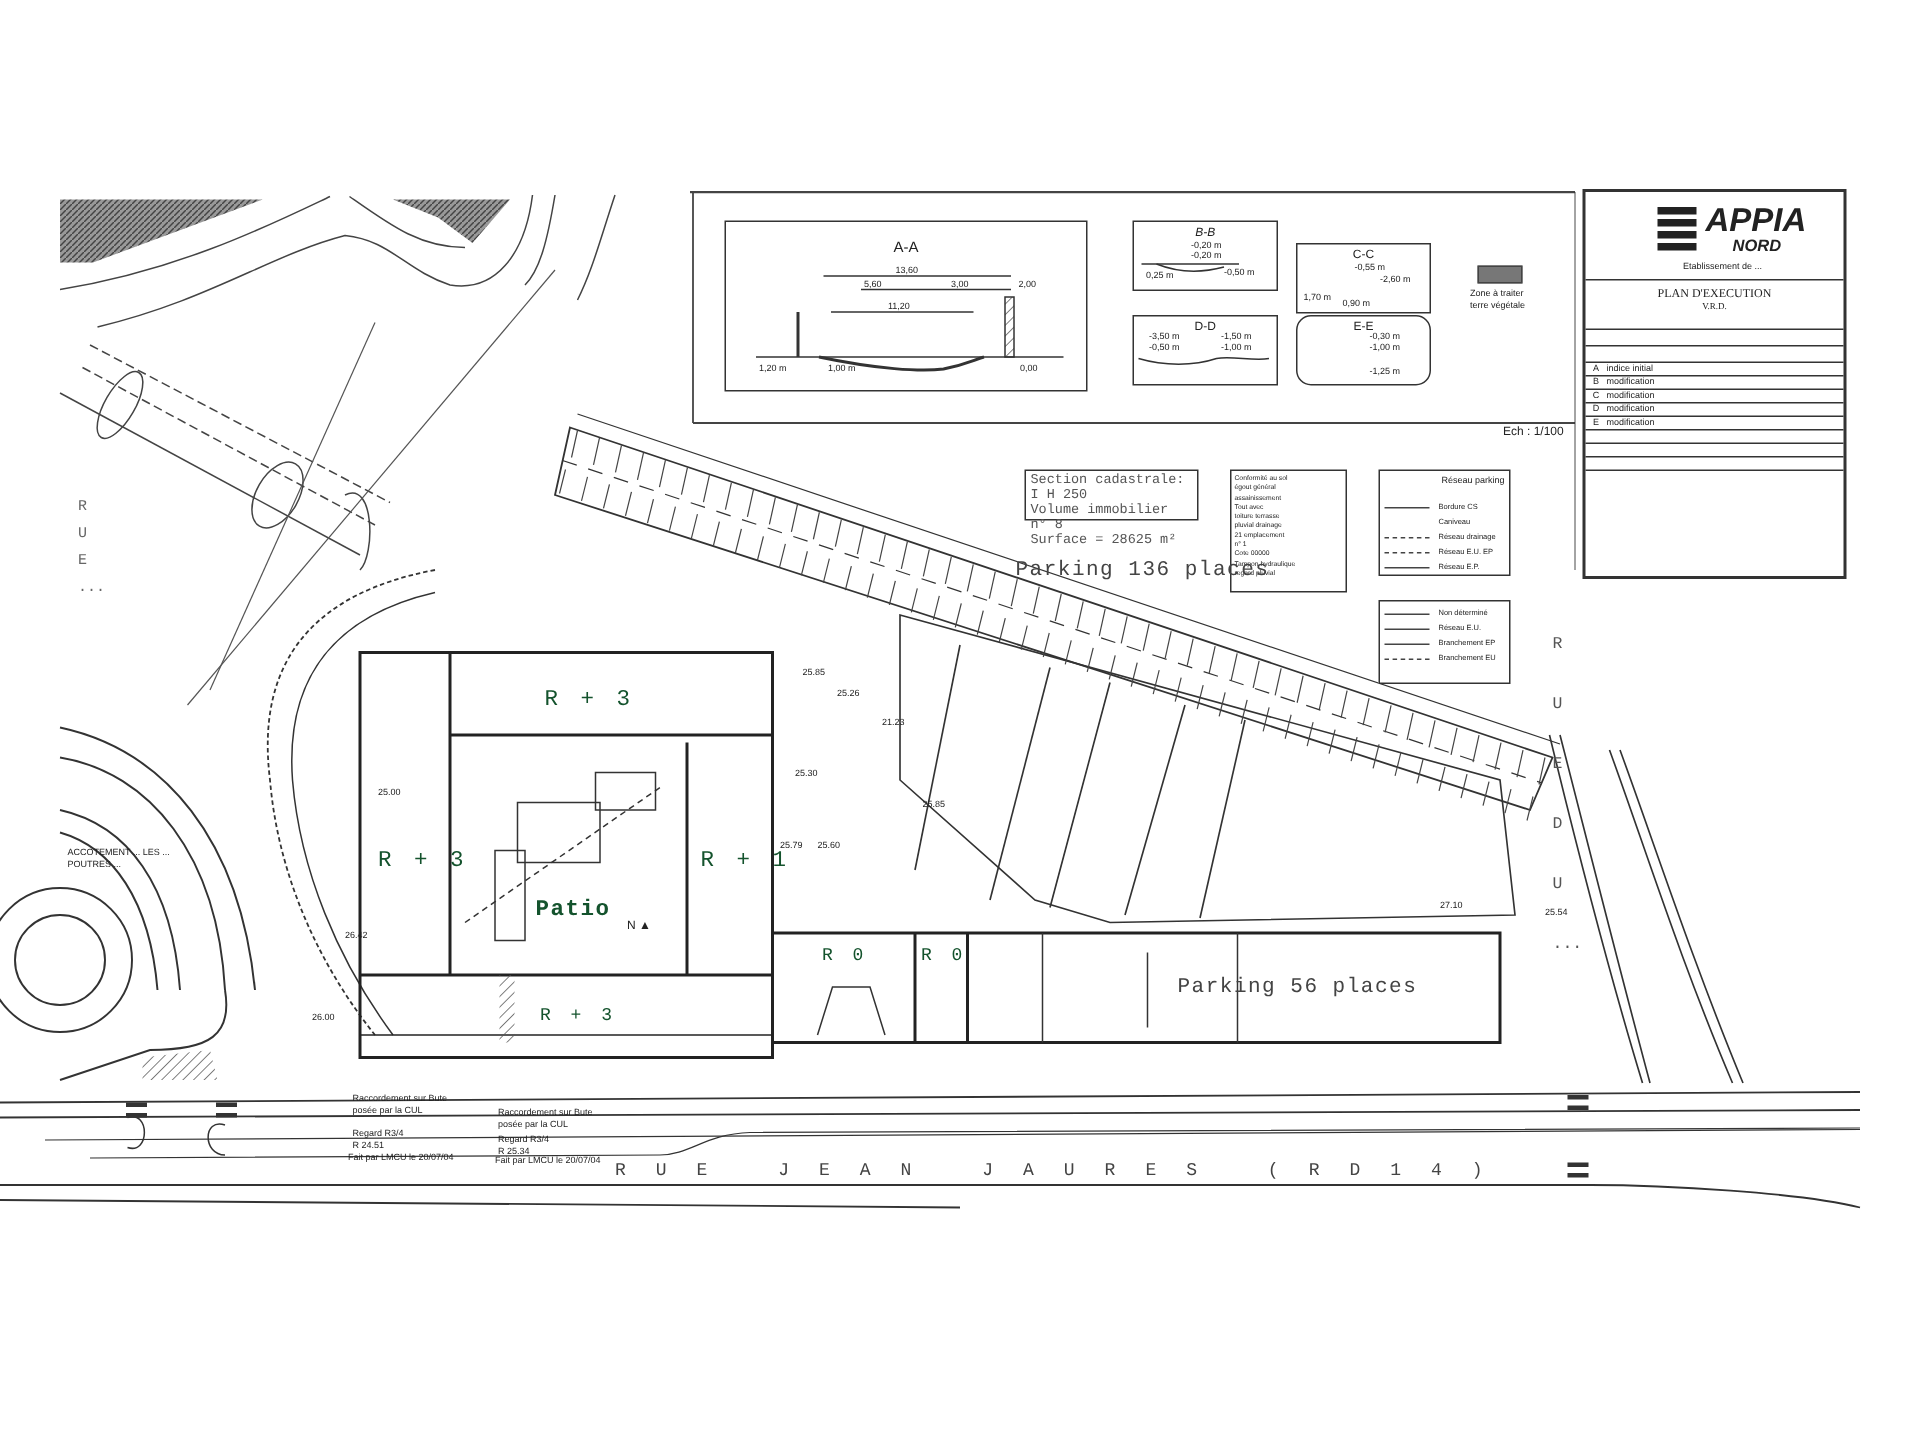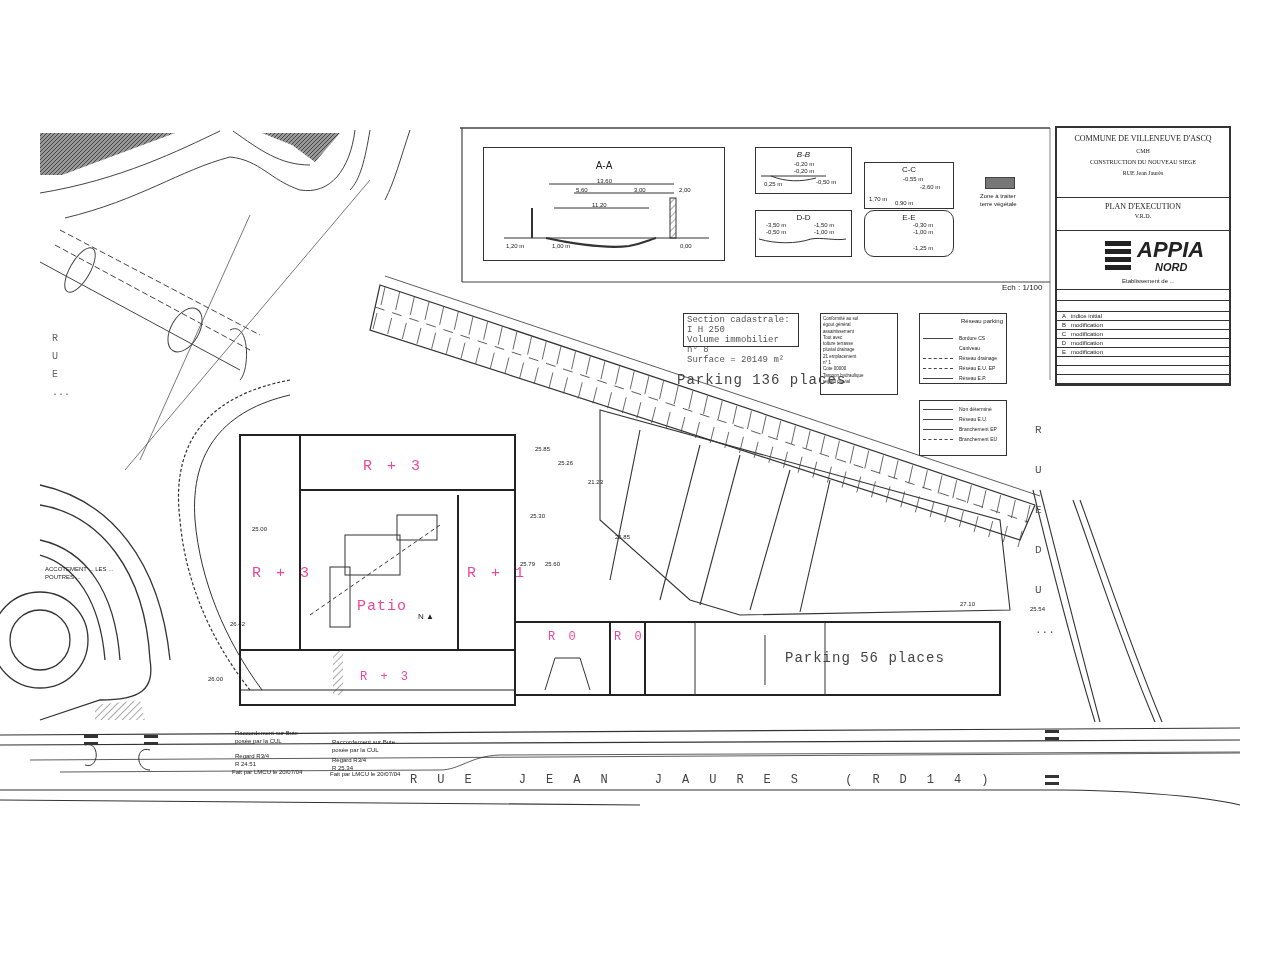--- a/index.html
+++ b/index.html
@@ -10,21 +10,21 @@
   .abs { position:absolute; }
   .box { position:absolute; border:1.5px solid #333; background:#fff; }
   .mono { font-family:"Liberation Mono", monospace; }
   .serif { font-family:"Liberation Serif", serif; }
   .cartouche { left:1055px; top:126px; width:172px; height:256px; border:2px solid #333; }
   .cart-row { border-bottom:1.5px solid #333; text-align:center; }
   .cart-row span { display:block; }
   .tiny { font-size:6px; line-height:8px; }
   .small { font-size:8px; line-height:10px; }
   .label-lg { font-family:"Liberation Mono", monospace; font-size:14px; color:#444; letter-spacing:1px; }
-  .roomlbl { font-family:"Liberation Mono", monospace; font-size:15px; color:#ec4899; letter-spacing:3px; }
+  .roomlbl { font-family:"Liberation Mono", monospace; font-size:15px; color:#14532d; letter-spacing:3px; }
   .streetlbl { font-family:"Liberation Mono", monospace; font-size:12px; color:#444; letter-spacing:20px; }
   .sec-title { font-size:10px; text-align:center; }
   .legend-line { display:flex; align-items:center; gap:6px; font-size:5px; height:10px; }
   .legend-line i { display:inline-block; width:30px; border-top:1.5px solid #444; }
 </style>
 </head>
 <body>
 
 <div class="sheet">
 
@@ -306,40 +306,34 @@
 
   <div class="abs" style="left:980px; top:177px; width:60px;">
     <div style="width:28px; height:10px; background:#777; border:1px solid #444; margin:0 0 3px 5px;"></div>
     <div class="tiny">Zone à traiter</div>
     <div class="tiny">terre végétale</div>
   </div>
 
   <div class="abs small" style="left:1002px; top:283px;">Ech : 1/100</div>
 
   <div class="box cartouche">
-    <div class="cart-row serif" style="height:63px; padding-top:6px;">
-      <span class="small">COMMUNE DE VILLENEUVE D'ASCQ</span>
-      <span class="tiny" style="margin-top:3px;">CMH</span>
-      <span class="tiny" style="margin-top:3px;">CONSTRUCTION DU NOUVEAU SIEGE</span>
-      <span class="tiny" style="margin-top:3px;">RUE Jean Jaurès</span>
-    </div>
-    <div class="cart-row serif" style="height:28px; padding-top:4px;">
-      <span class="small">PLAN D'EXECUTION</span>
-      <span class="tiny">V.R.D.</span>
-    </div>
     <div class="cart-row" style="height:58px; position:relative;">
       <div class="abs" style="left:48px; top:10px; width:26px; height:30px;">
         <div style="height:5px; background:#222; margin-bottom:3px;"></div>
         <div style="height:5px; background:#222; margin-bottom:3px;"></div>
         <div style="height:5px; background:#222; margin-bottom:3px;"></div>
         <div style="height:5px; background:#222;"></div>
       </div>
       <div class="abs" style="left:80px; top:6px; font-size:22px; font-style:italic; font-weight:bold;">APPIA</div>
       <div class="abs" style="left:98px; top:30px; font-size:11px; font-style:italic; font-weight:bold;">NORD</div>
       <div class="abs tiny" style="left:65px; top:46px;">Etablissement de ...</div>
+    </div>
+    <div class="cart-row serif" style="height:28px; padding-top:4px;">
+      <span class="small">PLAN D'EXECUTION</span>
+      <span class="tiny">V.R.D.</span>
     </div>
     <div style="height:10px; border-bottom:1px solid #333;"></div>
     <div style="height:10px; border-bottom:1px solid #333;"></div>
     <div>
       <div class="tiny" style="height:8px; border-bottom:1px solid #333; display:flex;">
         <span style="width:14px; text-align:center;">A</span>
         <span>indice initial</span>
       </div>
       <div class="tiny" style="height:8px; border-bottom:1px solid #333; display:flex;">
         <span style="width:14px; text-align:center;">B</span>
@@ -359,21 +353,21 @@
       </div>
       <div style="height:8px; border-bottom:1px solid #333;"></div>
       <div style="height:8px; border-bottom:1px solid #333;"></div>
       <div style="height:8px; border-bottom:1px solid #333;"></div>
     </div>
   </div>
 
   <div class="box mono" style="left:683px; top:313px; width:108px; height:30px; padding:1px 3px; font-size:9px; line-height:10px; color:#555; border-width:1px;">
     <div>Section cadastrale: I H 250</div>
     <div>Volume immobilier n° 8</div>
-    <div>Surface = 20149 m²</div>
+    <div>Surface = 28625 m²</div>
   </div>
 
   <div class="box" style="left:820px; top:313px; width:72px; height:76px; padding:2px; font-size:4.5px; line-height:6.3px; border-width:1px;">
     <div>Conformité au sol</div>
     <div>égout général</div>
     <div>assainissement</div>
     <div>Tout avec</div>
     <div>toiture terrasse</div>
     <div>pluvial drainage</div>
     <div>21 emplacement</div>
@@ -425,21 +419,21 @@
         <span>Branchement EU</span>
       </div>
   </div>
 
   <div class="abs label-lg" style="left:677px; top:372px;">Parking 136 places</div>
   <div class="abs label-lg" style="left:785px; top:650px;">Parking 56 places</div>
   <div class="abs roomlbl" style="left:363px; top:458px;">R + 3</div>
   <div class="abs roomlbl" style="left:252px; top:565px;">R + 3</div>
   <div class="abs roomlbl" style="left:467px; top:565px;">R + 1</div>
   <div class="abs roomlbl" style="left:360px; top:670px; font-size:12px;">R + 3</div>
-  <div class="abs roomlbl" style="left:357px; top:598px; letter-spacing:1px;">Patio</div>
+  <div class="abs roomlbl" style="left:357px; top:598px; letter-spacing:1px;font-weight:bold;">Patio</div>
   <div class="abs small" style="left:418px; top:612px;"><span>N</span> ▲</div>
   <div class="abs roomlbl" style="left:548px; top:630px; font-size:12px;">R 0</div>
   <div class="abs roomlbl" style="left:614px; top:630px; font-size:12px;">R 0</div>
 
   <div class="abs streetlbl" style="left:410px; top:773px; white-space:nowrap;">RUE JEAN JAURES (RD14)</div>
   <div class="abs mono" style="left:1035px; top:410px; width:10px; font-size:11px; line-height:40px; color:#555; word-break:break-all;">RUE DU ...</div>
   <div class="abs mono" style="left:52px; top:330px; width:10px; font-size:10px; line-height:18px; color:#666; word-break:break-all;">RUE ...</div>
   <div class="abs tiny" style="left:45px; top:565px; width:70px; font-size:6px;">ACCOTEMENT ... LES ... POUTRES ...</div>
 
   <div class="abs tiny" style="left:235px; top:729px; width:70px;">Raccordement sur Bute posée par la CUL</div>

